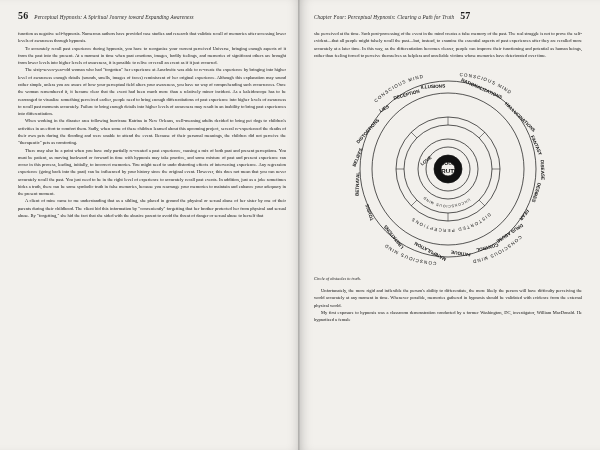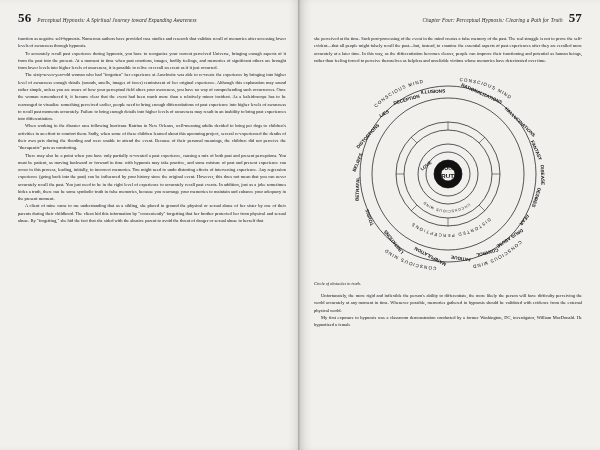--- a/index.html
+++ b/index.html
@@ -48,29 +48,29 @@
   .runhead {
     display: flex;
     align-items: baseline;
     font-size: 5.2px;
     letter-spacing: 0.15px;
     color: #1d1d1d;
     margin-bottom: 9px;
     white-space: nowrap;
   }
   .runhead .folio {
-    font-size: 13px;
+    font-size: 10px;
     font-weight: bold;
   }
   .runhead.left-head .title {
     margin-left: 6px;
     font-style: italic;
   }
   .runhead.right-head {
-    justify-content: flex-end;
+    justify-content: flex-start;
   }
   .runhead.right-head .title {
     margin-right: 6px;
     font-style: italic;
   }
   .col {
     font-size: 4.5px;
     line-height: 1.62;
     text-align: justify;
     color: #111;

